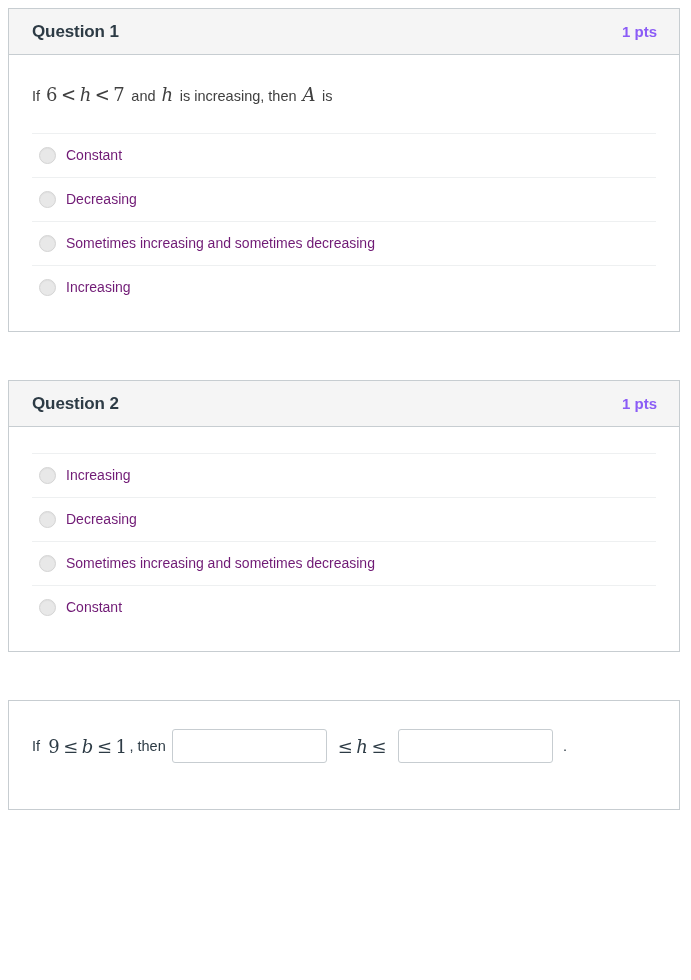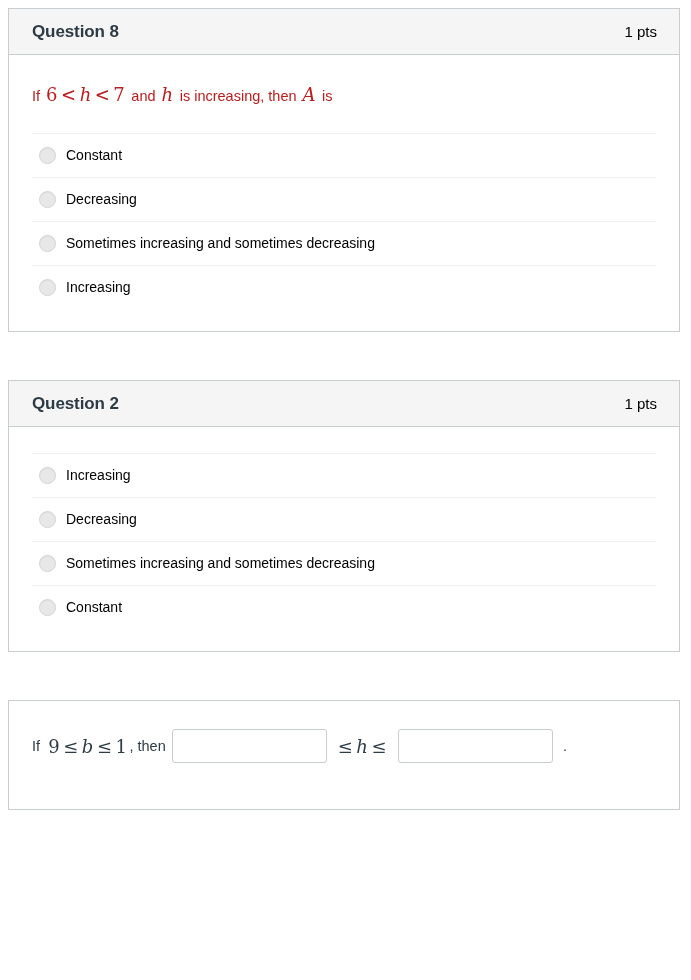--- a/index.html
+++ b/index.html
@@ -40,31 +40,31 @@
 
   .question-name {
     font-size: 17px;
     font-weight: bold;
     color: #2d3b45;
     letter-spacing: -0.1px;
   }
 
   .question-points {
     font-size: 15px;
-    font-weight: normal;
-    color: #000000;
+    font-weight: bold;
+    color: #8b5cf6;
   }
 
   .question-body {
     padding: 26px 23px 0 23px;
   }
 
   .question-text {
     font-size: 14.5px;
-    color: #b91c1c;
+    color: #404040;
     line-height: 1.5;
     margin-bottom: 25px;
   }
 
   
   .mathtex {
     font-family: "DejaVu Serif", "Liberation Serif", serif;
     font-size: 18px;
     font-style: italic;
     padding: 0 2px;
@@ -96,21 +96,21 @@
     border-radius: 50%;
     background: #e8e8e8;
     border: 1px solid #d4d4d4;
     box-shadow: inset 0 1px 1px rgba(0,0,0,0.04);
     flex: 0 0 auto;
     margin-right: 10px;
   }
 
   .answer-label {
     font-size: 14px;
-    color: #000000;
+    color: #701a75;
     line-height: 1.3;
   }
 
   
   .fib-body {
     padding: 28px 23px 46px 23px;
     display: flex;
     align-items: center;
     flex-wrap: wrap;
   }
@@ -140,21 +140,21 @@
     margin-left: 4px;
   }
 </style>
 </head>
 <body>
 
 <div class="quiz-page">
 
   <div class="question-card">
     <div class="question-header">
-      <span class="question-name">Question 8</span>
+      <span class="question-name">Question 1</span>
       <span class="question-points">1 pts</span>
     </div>
     <div class="question-body">
       <div class="question-text">
         <span>If</span>
         <span class="mathtex"><span class="num">6</span><span class="op">&lt;</span><span>h</span><span class="op">&lt;</span><span class="num">7</span></span>
         <span>and</span>
         <span class="mathtex">h</span>
         <span>is increasing, then</span>
         <span class="mathtex">A</span>

